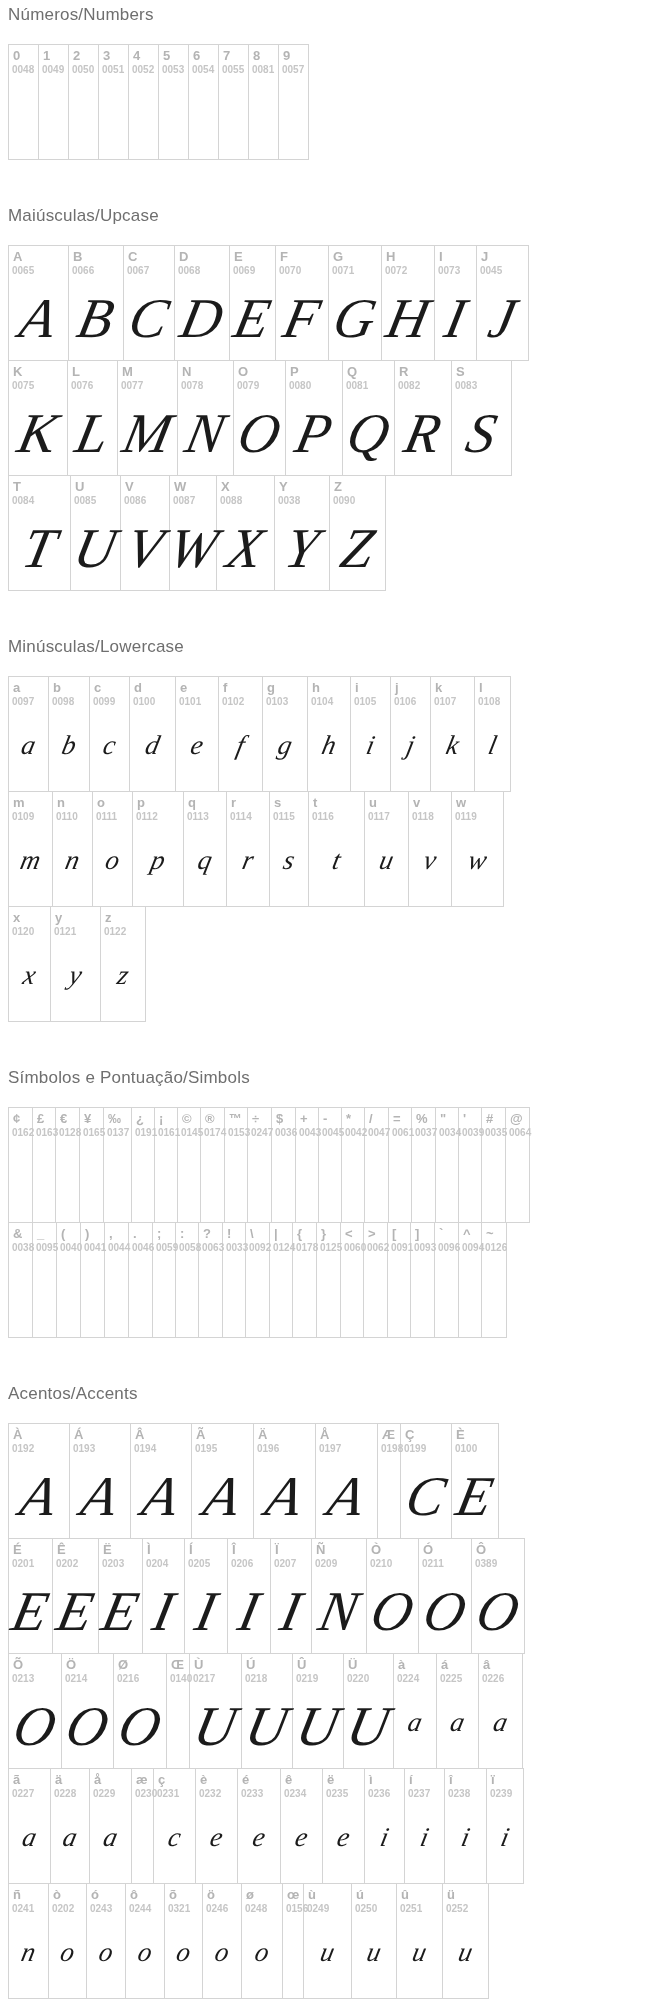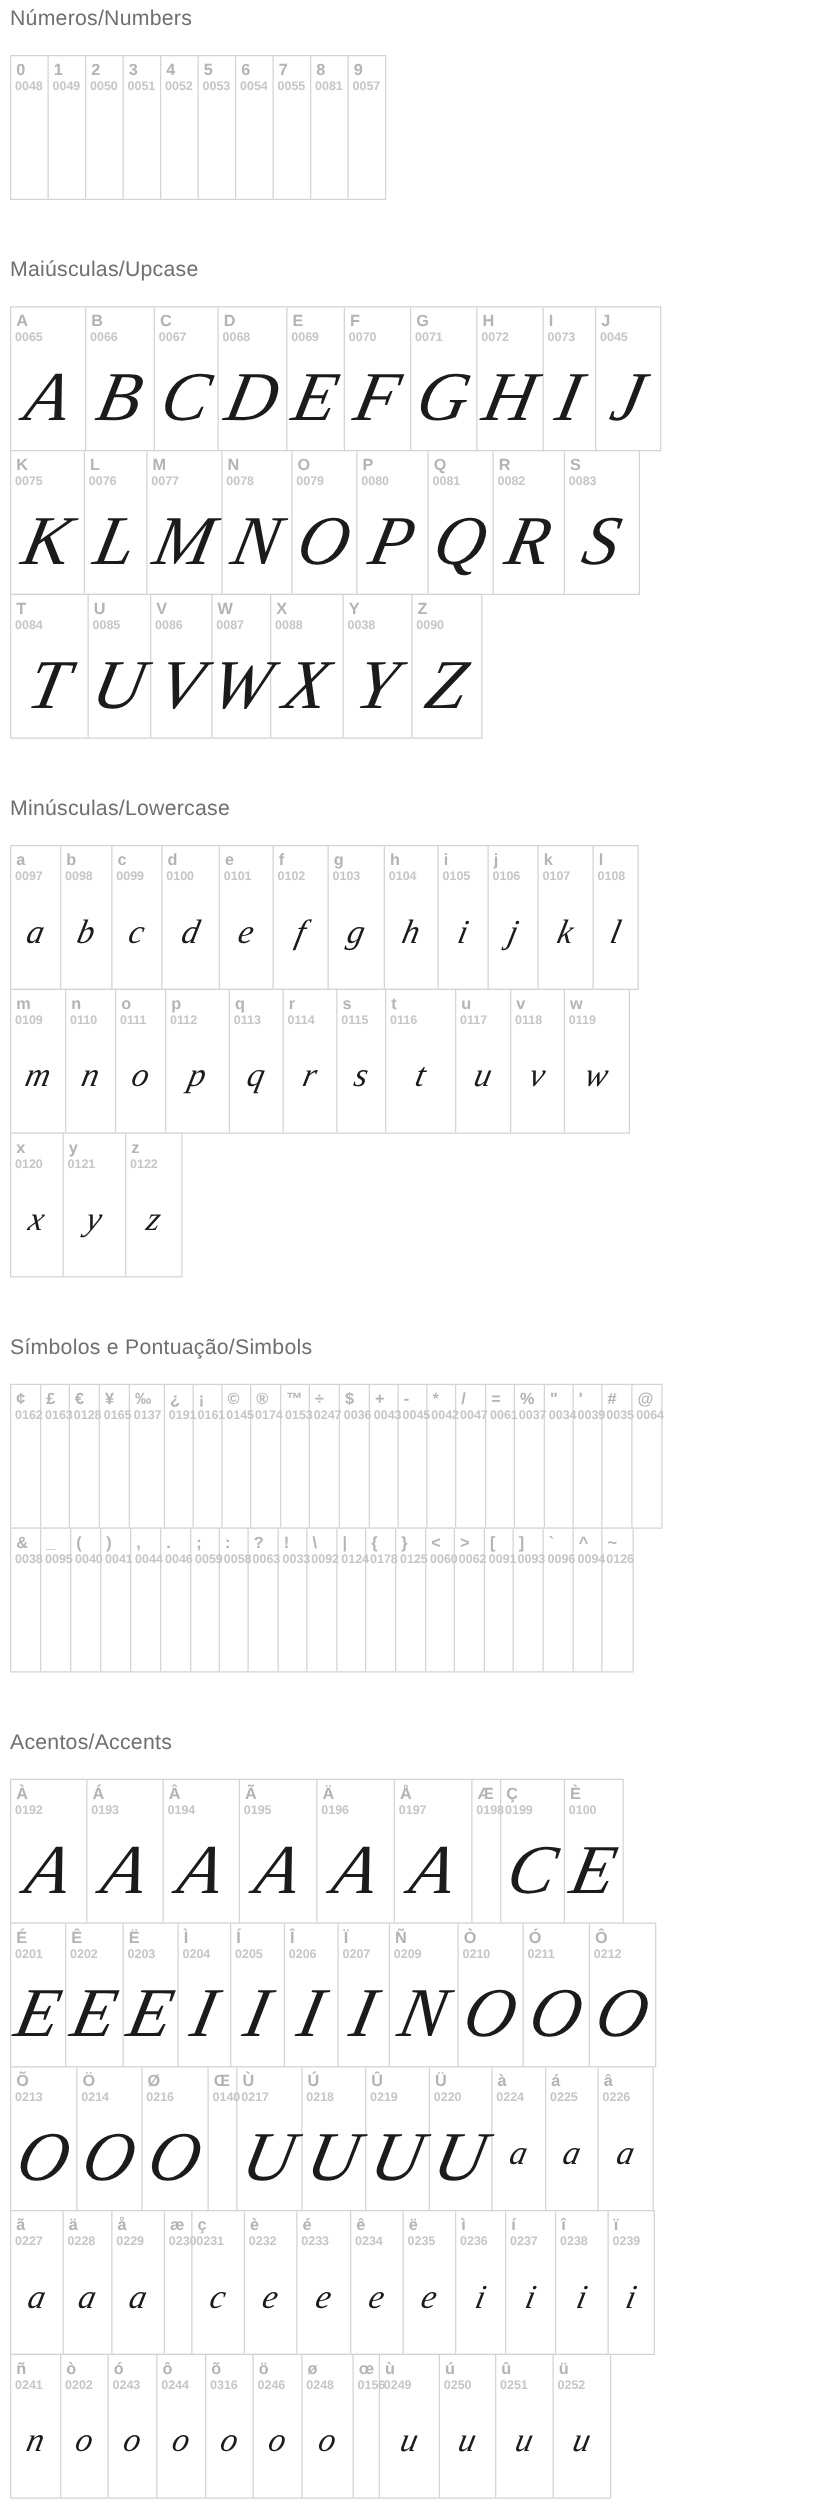--- a/index.html
+++ b/index.html
@@ -677,21 +677,21 @@
           <span class="code">0210</span>
           <span class="glyph g-up">O</span>
         </div>
         <div class="cell" style="width: 52px;">
           <span class="lab">Ó</span>
           <span class="code">0211</span>
           <span class="glyph g-up">O</span>
         </div>
         <div class="cell" style="width: 52px;">
           <span class="lab">Ô</span>
-          <span class="code">0212</span>
+          <span class="code">0389</span>
           <span class="glyph g-up">O</span>
         </div>
       </div>
       <div class="row">
         <div class="cell" style="width: 52px;">
           <span class="lab">Õ</span>
           <span class="code">0213</span>
           <span class="glyph g-up">O</span>
         </div>
         <div class="cell" style="width: 51px;">
@@ -826,21 +826,21 @@
           <span class="code">0243</span>
           <span class="glyph g-low">o</span>
         </div>
         <div class="cell" style="width: 38px;">
           <span class="lab">ô</span>
           <span class="code">0244</span>
           <span class="glyph g-low">o</span>
         </div>
         <div class="cell" style="width: 37px;">
           <span class="lab">õ</span>
-          <span class="code">0316</span>
+          <span class="code">0321</span>
           <span class="glyph g-low">o</span>
         </div>
         <div class="cell" style="width: 38px;">
           <span class="lab">ö</span>
           <span class="code">0246</span>
           <span class="glyph g-low">o</span>
         </div>
         <div class="cell" style="width: 40px;">
           <span class="lab">ø</span>
           <span class="code">0248</span>

